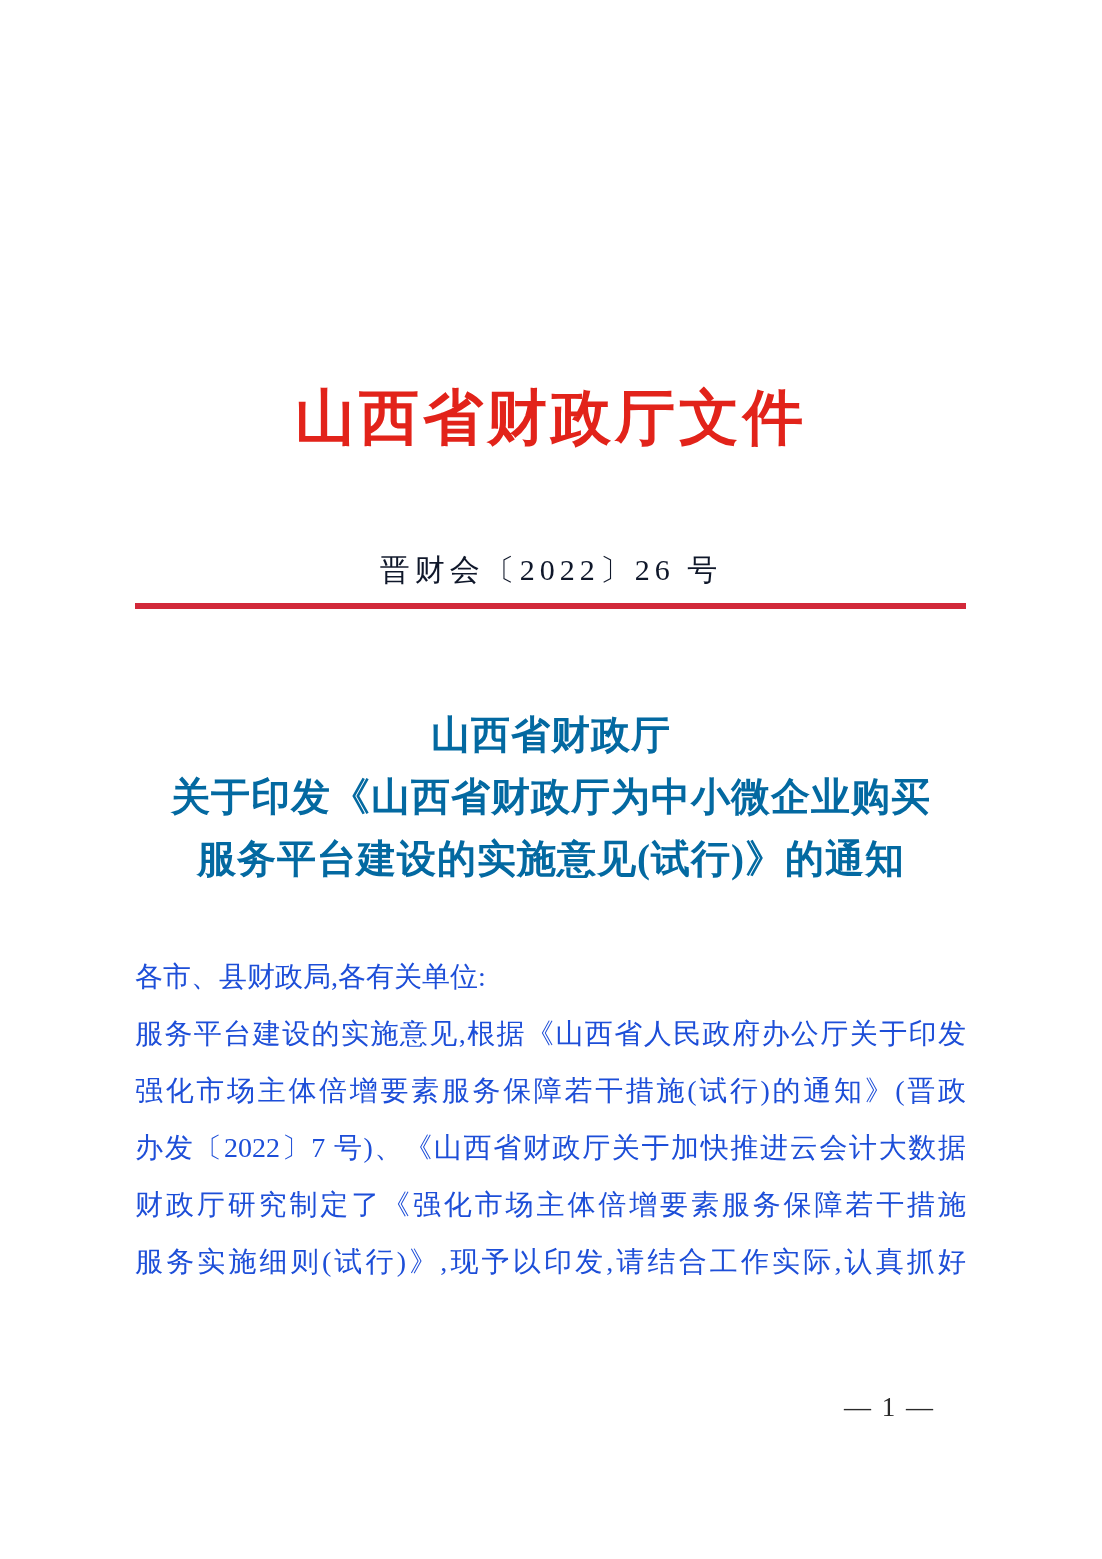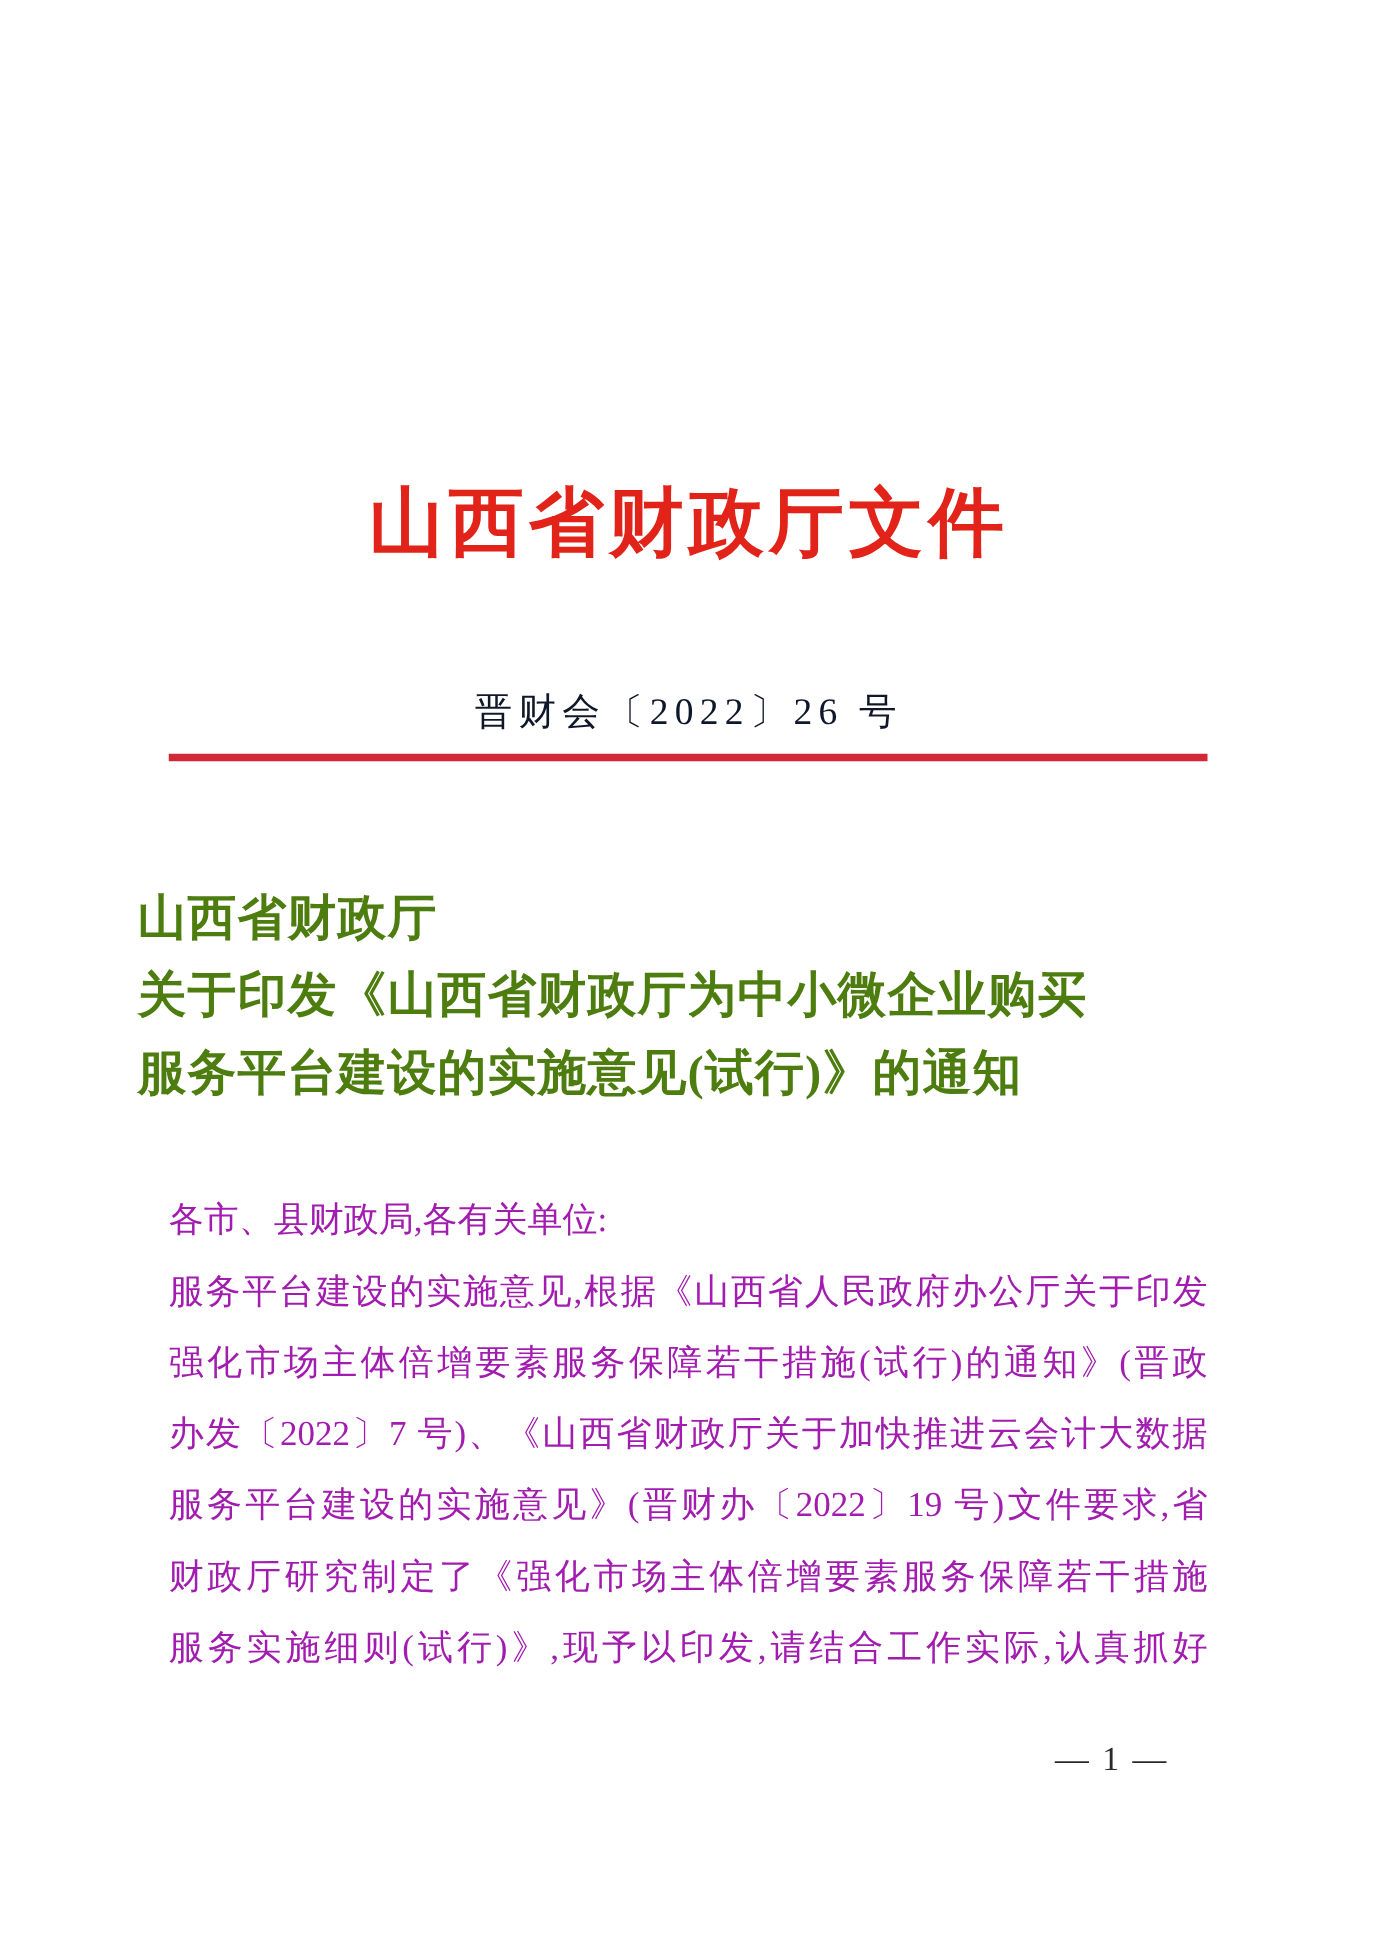--- a/index.html
+++ b/index.html
@@ -45,34 +45,35 @@
     left: 135px;
     width: 831px;
     height: 6px;
     background: #d2293a;
   }
   .notice-title {
     position: absolute;
     top: 704px;
     left: 110px;
     width: 882px;
+    text-align: center;
     font-weight: bold;
     font-size: 39px;
     line-height: 62px;
-    color: #4d7c0f;
+    color: #0369a1;
     letter-spacing: 1px;
   }
   .doc-body {
     position: absolute;
     top: 948px;
     left: 135px;
     width: 831px;
     font-size: 28px;
     line-height: 57px;
-    color: #a21caf;
+    color: #1d4ed8;
     letter-spacing: 0px;
   }
   .body-line {
     white-space: nowrap;
     text-align: justify;
     text-align-last: justify;
     width: 100%;
   }
   .body-line.salutation {
     text-align: left;
@@ -107,20 +108,19 @@
     <div class="notice-title-line">山西省财政厅</div>
     <div class="notice-title-line">关于印发《山西省财政厅为中小微企业购买</div>
     <div class="notice-title-line">服务平台建设的实施意见(试行)》的通知</div>
   </div>
 
   <div class="doc-body">
     <div class="body-line salutation">各市、县财政局,各有关单位:</div>
     <div class="body-line">服务平台建设的实施意见,根据《山西省人民政府办公厅关于印发</div>
     <div class="body-line">强化市场主体倍增要素服务保障若干措施(试行)的通知》(晋政</div>
     <div class="body-line">办发〔2022〕7 号)、《山西省财政厅关于加快推进云会计大数据</div>
-    <div class="body-line">服务平台建设的实施意见》(晋财办〔2022〕19 号)文件要求,省</div>
     <div class="body-line">财政厅研究制定了《强化市场主体倍增要素服务保障若干措施</div>
     <div class="body-line">服务实施细则(试行)》,现予以印发,请结合工作实际,认真抓好</div>
   </div>
 
   <div class="page-number">— 1 —</div>
 
 </div>
 
 </body></html>

